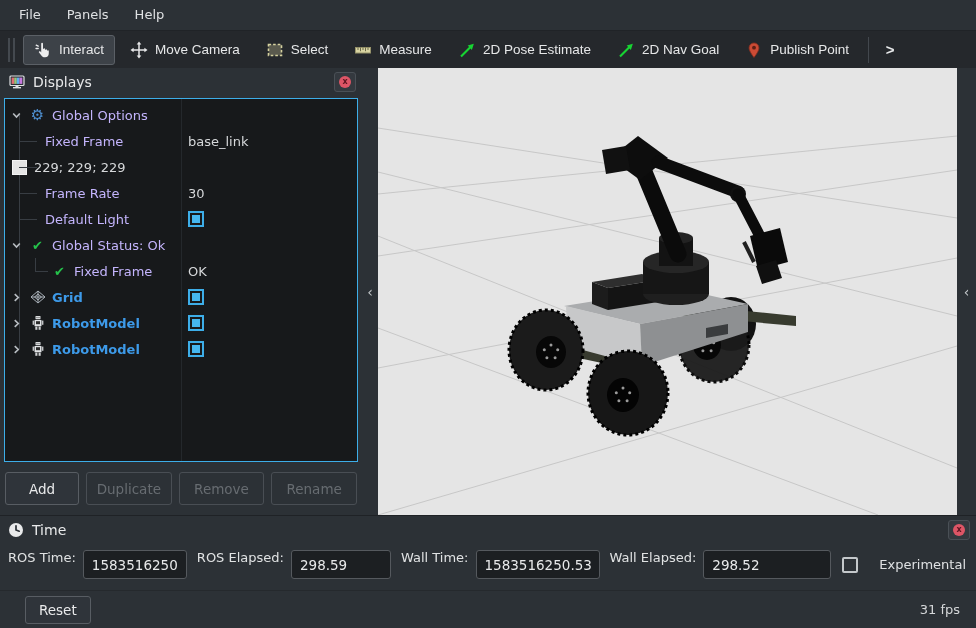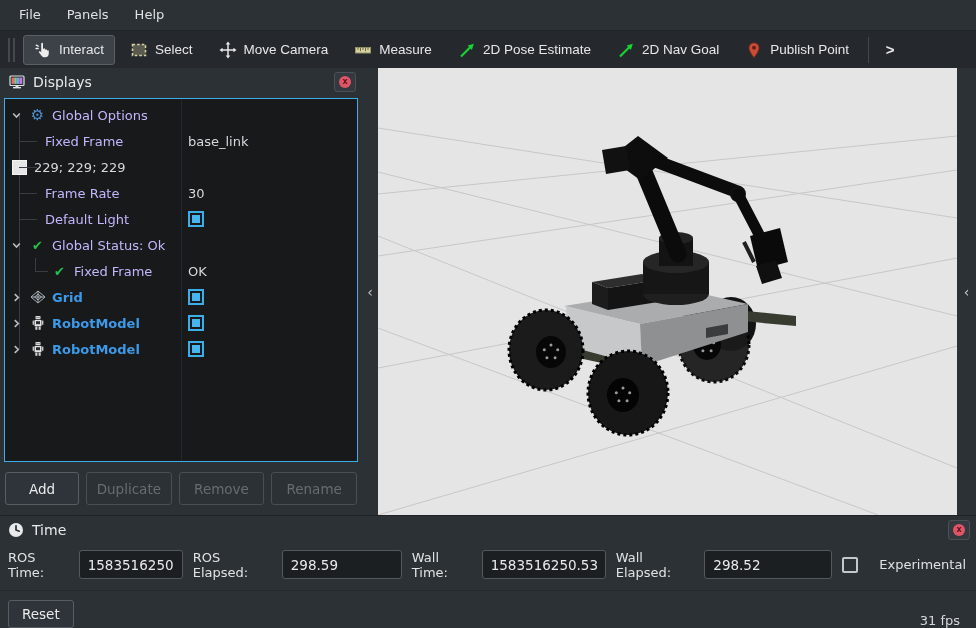--- a/index.html
+++ b/index.html
@@ -68,30 +68,30 @@
   .gutter-r { width:19px; }
   .collapse-handle { color:#c3c7ca; font-size:14px; }
   .viewport { flex:1; background:#e5e5e5; position:relative; }
   .viewport svg { display:block; width:100%; height:100%; }
 
   
   .time-panel { height:75px; background:#2c3136; border-top:1px solid #1f2226; display:flex; flex-direction:column; }
   .time-panel .panel-header { height:27px; }
   .clock-ic { width:16px; height:16px; display:inline-flex; }
   .time-row { flex:1; display:flex; align-items:center; padding:0 10px 4px 8px; }
-  .tf { display:flex; align-items:center; margin-right:10px; }
+  .tf { display:flex; margin-right:10px; }
   .tf label { margin-right:7px; color:#e0e2e3; }
   .tf input { height:29px; background:#1c1f22; border:1px solid #55595e; border-radius:3px; color:#e8e9ea;
               font-family:inherit; font-size:13.5px; padding:0 8px; }
-  .tf0 input { width:104px; } .tf1 input { width:120px; } .tf2 input { width:124px; } .tf3 input { width:128px; }
+  .tf0 input { width:104px; } .tf1 input { width:100px; } .tf2 input { width:124px; } .tf3 input { width:128px; }
   .experimental { margin-left:auto; display:flex; align-items:center; gap:21px; }
   .cb-empty { width:16px; height:16px; border:2px solid #c4c8cb; background:transparent; display:inline-block; border-radius:2px; }
 
   
-  .statusbar { height:38px; display:flex; align-items:flex-end; padding:0 16px 0 8px; border-top:1px solid #25292d; }
+  .statusbar { height:38px; display:flex; align-items:center; padding:0 16px 0 25px; border-top:1px solid #25292d; }
   .reset-btn { height:28px; padding:0 13px; background:#2f343a; border:1px solid #585d63; border-radius:3px;
                color:#e9eaeb; font-size:13.5px; font-family:inherit; }
   .fps { margin-left:auto; color:#d5d7d9; }
 </style>
 </head>
 <body>
 
 <div class="app">
 
   <div class="menubar" id="menubar">
@@ -110,41 +110,41 @@
               <line x1="2" y1="7.5" x2="4.2" y2="7.5"></line>
             </g>
             <path d="M7.2 2.6c0-1.1 1.8-1.1 1.8 0V8l.4.1c0-1 1.7-1 1.7 0v.8h.3c.1-.9 1.6-.8 1.6.1v.7h.3c.2-.7 1.5-.6 1.5.2v2.4c0 2.6-1.3 3.9-3.8 3.9-2.1 0-3-.7-4-2.3L5 11.6c-.7-1.1.8-2 1.5-1.1l.7.9z" fill="#ededee"></path>
           </svg>
         </span>
         <span class="tool-label">Interact</span>
       </button>
       <button class="tool">
         <span class="ticon16">
           <svg viewBox="0 0 18 18" width="18" height="18">
-            <rect x="2.5" y="3.5" width="13" height="11" fill="rgba(214,210,160,0.3)" stroke="#d6d2a0" stroke-width="1.6" stroke-dasharray="2.6 2"></rect>
-          </svg>
-        </span>
-        <span class="tool-label">Select</span>
-      </button>
-      <button class="tool">
-        <span class="ticon16">
-          <svg viewBox="0 0 18 18" width="18" height="18">
             <g stroke="#e8e9ea" stroke-width="1.5">
               <line x1="9" y1="3" x2="9" y2="15"></line>
               <line x1="3" y1="9" x2="15" y2="9"></line>
             </g>
             <g fill="#e8e9ea">
               <polygon points="9,0.5 6.7,3.6 11.3,3.6"></polygon>
               <polygon points="9,17.5 6.7,14.4 11.3,14.4"></polygon>
               <polygon points="0.5,9 3.6,6.7 3.6,11.3"></polygon>
               <polygon points="17.5,9 14.4,6.7 14.4,11.3"></polygon>
             </g>
           </svg>
         </span>
         <span class="tool-label">Move Camera</span>
+      </button>
+      <button class="tool">
+        <span class="ticon16">
+          <svg viewBox="0 0 18 18" width="18" height="18">
+            <rect x="2.5" y="3.5" width="13" height="11" fill="rgba(214,210,160,0.3)" stroke="#d6d2a0" stroke-width="1.6" stroke-dasharray="2.6 2"></rect>
+          </svg>
+        </span>
+        <span class="tool-label">Select</span>
       </button>
       <button class="tool">
         <span class="ticon16">
           <svg viewBox="0 0 18 18" width="18" height="18">
             <rect x="1.5" y="6.5" width="15" height="5.5" fill="#d8d4a2" stroke="#97936b" stroke-width="1"></rect>
             <g stroke="#6b684a" stroke-width="1">
               <line x1="4" y1="6.5" x2="4" y2="9"></line>
               <line x1="6.5" y1="6.5" x2="6.5" y2="10.2"></line>
               <line x1="9" y1="6.5" x2="9" y2="9"></line>
               <line x1="11.5" y1="6.5" x2="11.5" y2="10.2"></line>

